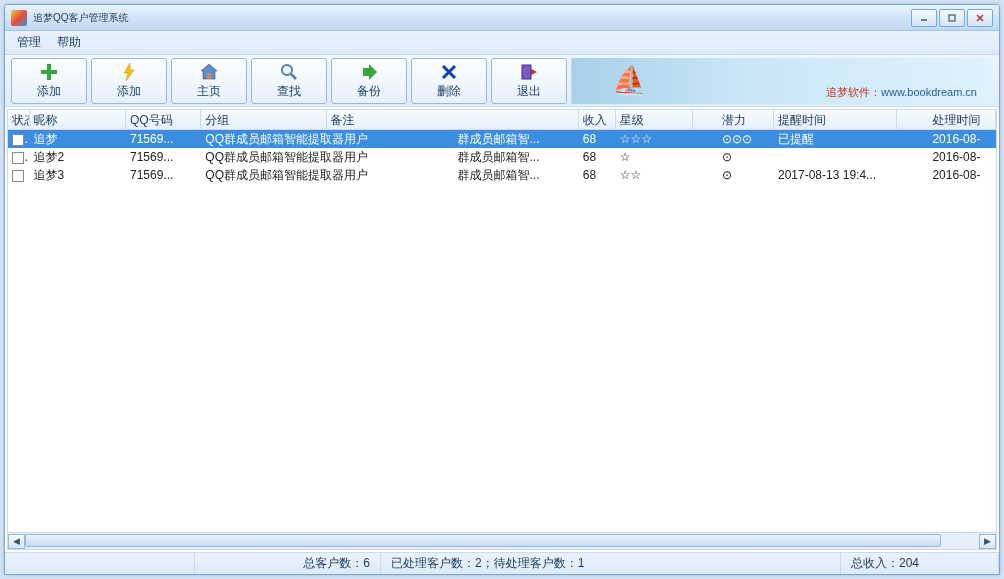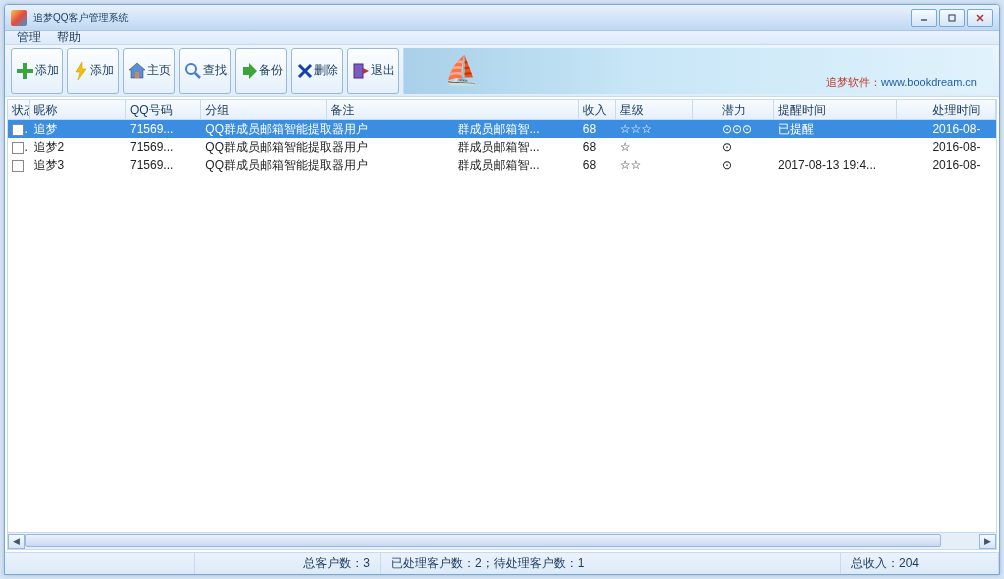--- a/index.html
+++ b/index.html
@@ -7,25 +7,25 @@
 
 .window { width: 996px; height: 571px; background: #fff; border: 1px solid #7aa6d8; border-radius: 4px 4px 0 0; overflow: hidden; display: flex; flex-direction: column; box-shadow: 0 0 4px rgba(0,0,0,0.2); }
 
 .titlebar { height: 26px; background: linear-gradient(to bottom, #e8f1fb 0%, #d3e5f8 50%, #bfd8f2 100%); display: flex; align-items: center; padding: 0 6px; border-bottom: 1px solid #a6c4e8; }
 .titlebar .app-icon { width: 16px; height: 16px; margin-right: 6px; display: inline-block; background: linear-gradient(135deg, #f2c94c, #e74c3c, #3498db); border-radius: 2px; }
 .titlebar .title { font-size: 10px; color: #1a3a5c; flex: 1; }
 .win-btns { display: flex; gap: 2px; }
 .win-btn { width: 26px; height: 18px; border: 1px solid #7aa6d8; background: linear-gradient(to bottom, #f5faff, #d3e5f8); border-radius: 2px; display: flex; align-items: center; justify-content: center; cursor: pointer; }
 .win-btn svg { width: 10px; height: 10px; }
 
-.menubar { height: 14px; background: linear-gradient(to bottom, #eaf2fc, #dceaf8); display: flex; align-items: center; padding: 0 4px; border-bottom: 1px solid #c8daf0; font-size: 12px; }
+.menubar { height: 24px; background: linear-gradient(to bottom, #eaf2fc, #dceaf8); display: flex; align-items: center; padding: 0 4px; border-bottom: 1px solid #c8daf0; font-size: 12px; }
 .menu-item { padding: 2px 8px; cursor: pointer; color: #1a3a5c; }
 
 .toolbar-area { height: 52px; background: linear-gradient(to bottom, #eef5fd, #dfedfb); border-bottom: 1px solid #c8daf0; display: flex; align-items: center; padding: 2px 6px; }
-.tool-btn { width: 52px; height: 46px; border: 1px solid #9ab8dd; background: linear-gradient(to bottom, #fcfeff, #e5f0fb); border-radius: 3px; margin-right: 4px; display: flex; align-items: center; justify-content: center; cursor: pointer; font-size: 12px; color: #1a3a5c; }
+.tool-btn { width: 76px; height: 46px; border: 1px solid #9ab8dd; background: linear-gradient(to bottom, #fcfeff, #e5f0fb); border-radius: 3px; margin-right: 4px; display: flex; flex-direction: column; align-items: center; justify-content: center; cursor: pointer; font-size: 12px; color: #1a3a5c; }
 .tool-btn .ticon { height: 22px; display: flex; align-items: center; justify-content: center; }
 
 .banner { flex: 1; height: 46px; margin-left: auto; background: linear-gradient(to right, #a8d0e8 0%, #c8e6f7 40%, #e0f2fc 100%); display: flex; align-items: center; justify-content: flex-end; padding: 0 16px; position: relative; overflow: hidden; border-left: 1px solid #c8daf0; }
 .banner .slogan { font-size: 22px; color: #2060a8; font-style: italic; font-weight: 400; font-family: "KaiTi", "STKaiti", serif; }
 .banner .sub { position: absolute; bottom: 4px; right: 16px; font-size: 11px; color: #c0392b; }
 .banner .sub a { color: #2060a8; text-decoration: none; }
 .ship { position: absolute; left: 40px; top: 6px; font-size: 28px; }
 
 .grid-container { flex: 1; background: #fff; border: 1px solid #c8daf0; margin: 2px; display: flex; flex-direction: column; overflow: hidden; }
 .grid-header { height: 20px; background: linear-gradient(to bottom, #f7fbff, #e6f0fb); display: flex; border-bottom: 1px solid #c8daf0; font-size: 12px; color: #1a3a5c; }
@@ -218,18 +218,18 @@
       <div class="arrow">◀</div>
       <div class="track">
           <div class="thumb"></div>
         </div>
       <div class="arrow">▶</div>
     </div>
   </div>
 
   <div class="statusbar">
     <div class="status-cell sc1"></div>
-    <div class="status-cell sc2">总客户数：3</div>
+    <div class="status-cell sc2">总客户数：6</div>
     <div class="status-cell sc3">已处理客户数：2；待处理客户数：1</div>
     <div class="status-cell sc4">总收入：204</div>
   </div>
 
 </div>
 
 </body></html>

